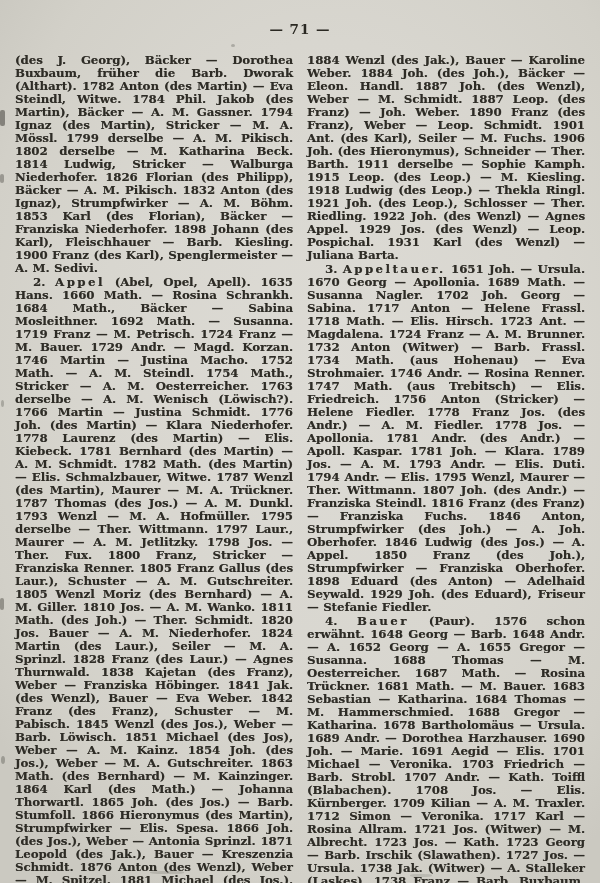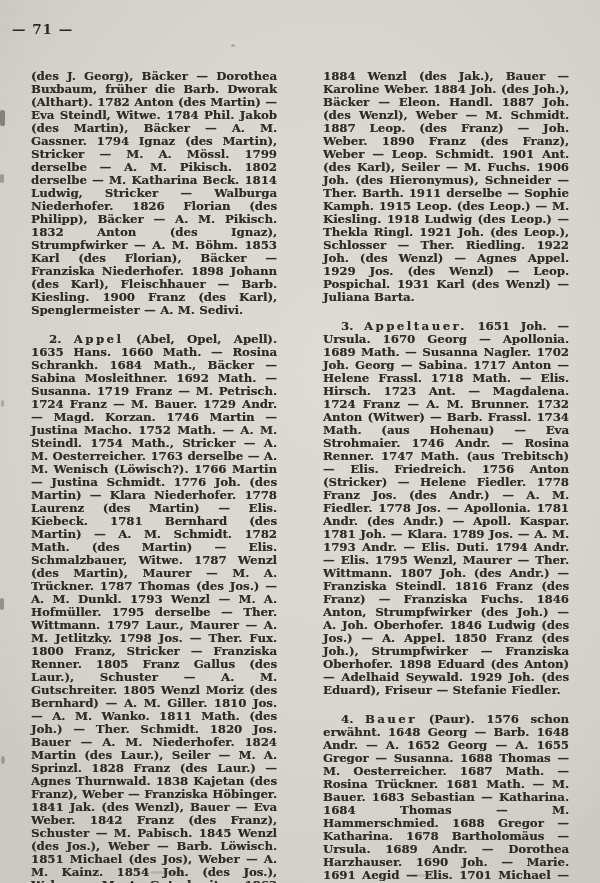--- a/index.html
+++ b/index.html
@@ -9,39 +9,39 @@
     font-family:"DejaVu Serif","Liberation Serif",serif;
   }
   .page{
     position:relative;width:600px;height:883px;
     background:
       radial-gradient(ellipse 420px 600px at 55% 42%, #dddbd5 0%, #d8d6cf 55%, #d2d0c8 85%, #cbc9c1 100%);
     color:#2e2c26;
     font-weight:700;
   }
   .page-header{
-    position:absolute;top:21px;left:12px;right:0;
-    text-align:left;font-size:13.5px;letter-spacing:1px;
+    position:absolute;top:21px;left:0;right:0;
+    text-align:center;font-size:13.5px;letter-spacing:1px;
     color:#2a2822;
   }
   .columns{
     position:absolute;top:54px;left:15px;
     width:570px;
     display:flex;gap:14px;
   }
   .col{
     width:278px;
     font-size:11.7px;
     line-height:13.0px;
     text-align:justify;
     color:#2e2c26;
     text-shadow:0.25px 0.25px 0.35px rgba(46,44,38,0.55);
     word-spacing:0.4px;
   }
-  .col p{margin:16px;}
+  .col p{margin:0;}
   .col p.entry{text-indent:18px;margin-top:1px;}
   .entry-name{letter-spacing:2.5px;}
   .speck{
     position:absolute;background:#46443e;border-radius:50%;
   }
   .s1{left:0;top:110px;width:5px;height:16px;opacity:.55;border-radius:2px;}
   .s2{left:0;top:174px;width:4px;height:9px;opacity:.4;border-radius:2px;}
   .s3{left:1px;top:400px;width:3px;height:7px;opacity:.3;}
   .s4{left:0;top:598px;width:4px;height:12px;opacity:.45;border-radius:2px;}
   .s5{left:1px;top:756px;width:4px;height:8px;opacity:.35;}

